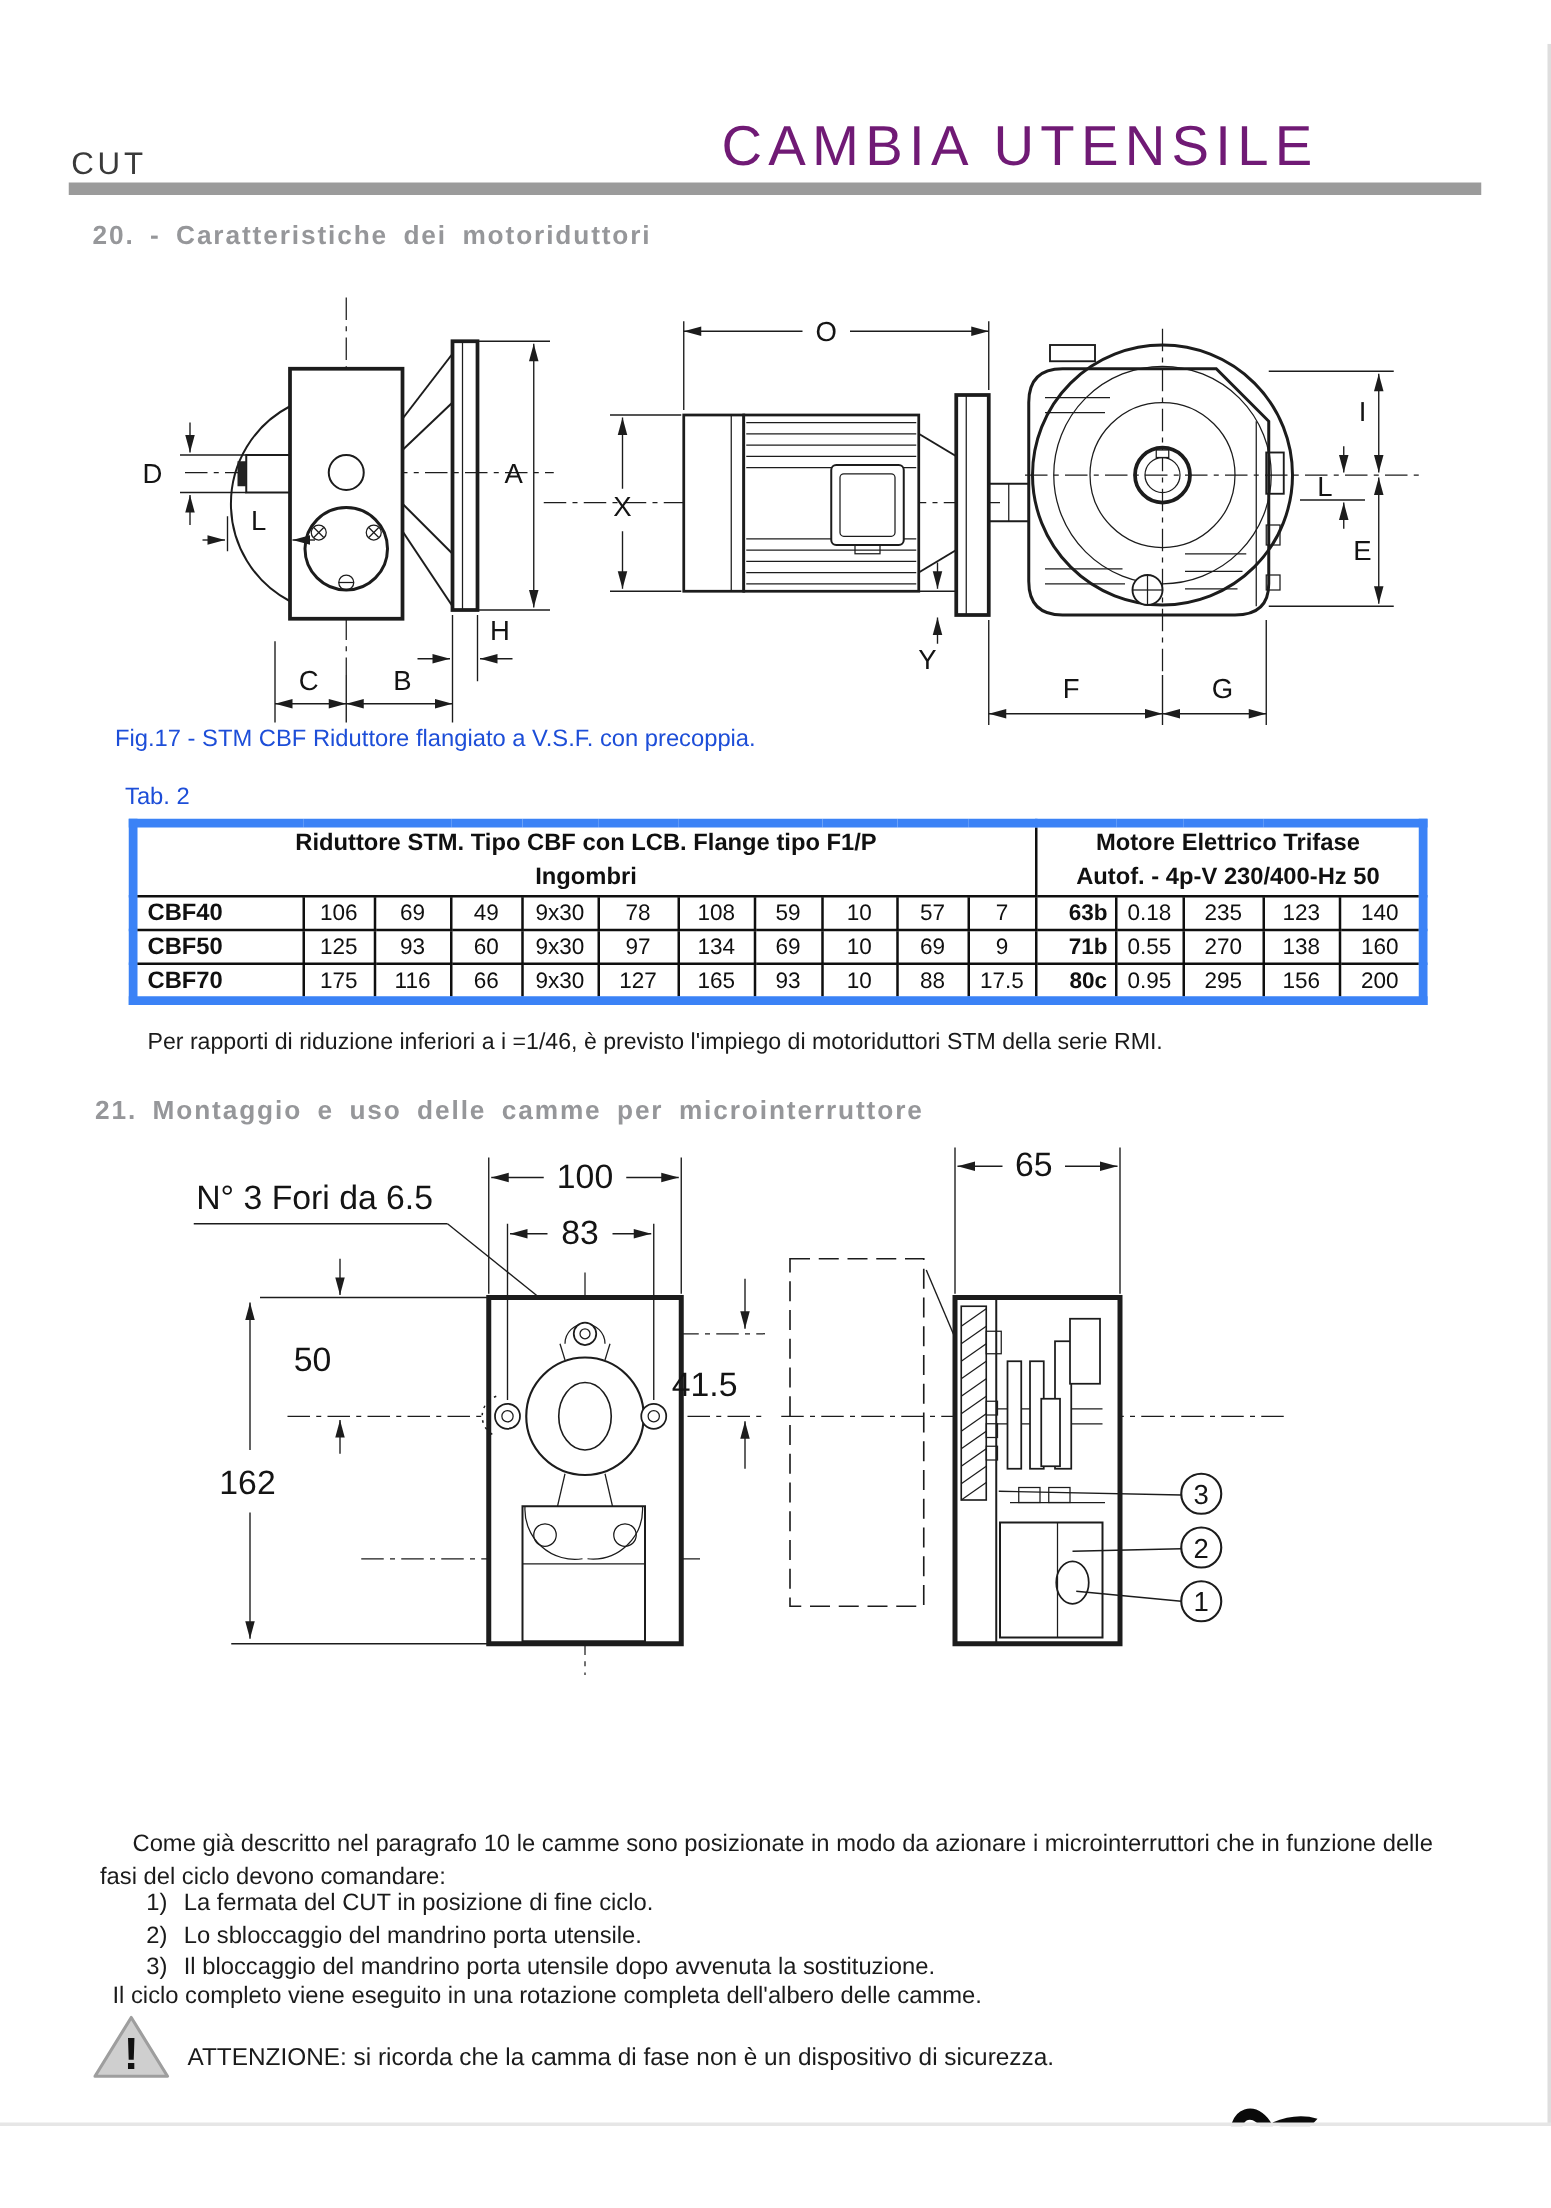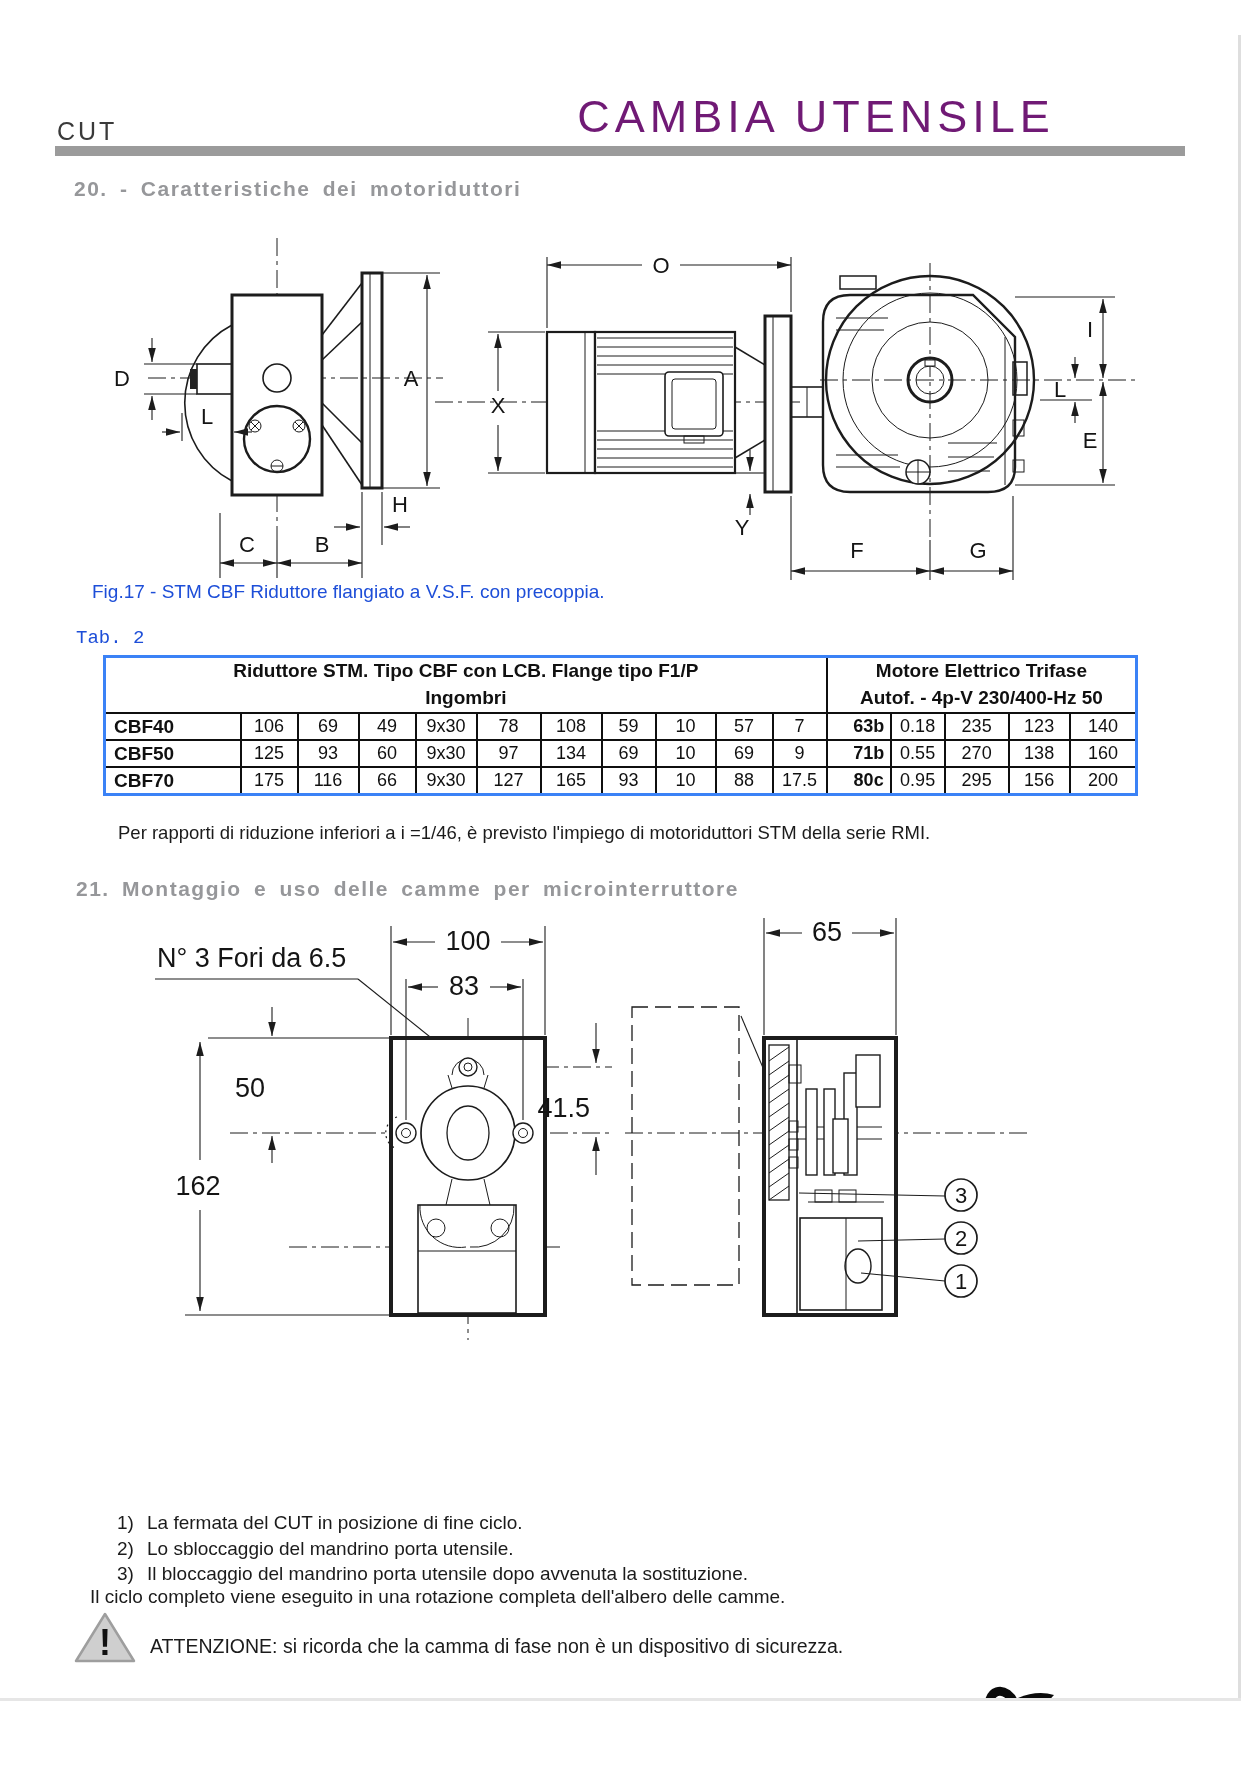--- a/index.html
+++ b/index.html
@@ -12,33 +12,33 @@
   .cut{left:57px; top:82px; font-size:25px; letter-spacing:3px; color:#3a3a3a; font-weight:400;}
   .title{left:520px; top:56px; width:592px; text-align:center; font-size:45px; letter-spacing:5px; color:#701a75; font-weight:400; white-space:nowrap;}
   .rule{left:55px; top:111px; width:1130px; height:10px; background:#9b9b9b;}
   
   .sect{font-size:21px; font-weight:bold; color:#96979a; letter-spacing:1.5px; word-spacing:5px; white-space:nowrap;}
   .h20{left:74px; top:142px;text-align:right;}
   .h21{left:76px; top:842px;}
   
   .cap{font-size:19px; color:#1d4ed8; white-space:nowrap;}
   .cap17{left:92px; top:546px;}
-  .tab2{left:76px; top:592px;font-family:Liberation Mono, monospace;}
+  .tab2{left:100px; top:592px;}
   .note{left:118px; top:787px; font-size:18.5px; white-space:nowrap;}
   .cap18{left:83px; top:1318px; font-size:19px; line-height:28px;}
   .cap18 .ind{padding-left:72px;}
   .para1{left:80px; top:1428px; width:1092px; font-size:19px; line-height:26px; text-indent:26px;}
   .list{left:117px; top:1477px; font-size:19px;}
   .lrow{display:flex; height:25.5px; align-items:flex-start;}
   .lnum{width:30px;}
   .para2{left:90px; top:1551px; font-size:19px; white-space:nowrap;}
   .warntxt{left:150px; top:1600px; font-size:19.5px; white-space:nowrap;}
   
   .dimtable{left:103px; top:620px;}
-  table{border-collapse:collapse; table-layout:fixed; width:1032px; border:3px solid #3b82f6;}
+  table{border-collapse:collapse; table-layout:fixed; width:1032px; border:7px solid #3b82f6;}
   td,th{border:2px solid #0f0f0f; text-align:center; padding:0; font-size:18px; color:#101010; height:25px; overflow:hidden; white-space:nowrap; font-weight:400;}
   th{font-weight:bold; font-size:19px;}
   .ghead{height:54px; line-height:1.4; font-size:19px;}
   .rowname{text-align:left; padding-left:8px; font-weight:bold; font-size:19px;}
   .bcol{font-weight:bold;padding-left:20px;}
   
   .fbar{left:835px; top:1679px; width:287px; height:28px;
         background:linear-gradient(90deg,#ffffff 0%,#cccccc 45%,#8a8a8a 100%);}
   .pnum{left:1040px; top:1682px; font-size:20px; color:#efefef; letter-spacing:1px;}
   
@@ -455,20 +455,21 @@
         <circle class="ln wfill" cx="961" cy="1203" r="16" style="stroke-width:1.7"></circle>
         <circle class="ln wfill" cx="961" cy="1246" r="16" style="stroke-width:1.7"></circle>
         <text class="dl" x="961" y="1168" text-anchor="middle">3</text>
         <text class="dl" x="961" y="1211" text-anchor="middle">2</text>
         <text class="dl" x="961" y="1254" text-anchor="middle">1</text>
       </g>
     </g>
   </svg>
 
 
+  <div class="abs para1">Come già descritto nel paragrafo 10 le camme sono posizionate in modo da azionare i microinterruttori che in funzione delle fasi del ciclo devono comandare:</div>
   <div class="abs list">
     <div class="lrow">
       <span class="lnum">1)</span>
       <span>La fermata del CUT  in posizione di fine ciclo.</span>
     </div>
     <div class="lrow">
       <span class="lnum">2)</span>
       <span>Lo sbloccaggio del mandrino porta utensile.</span>
     </div>
     <div class="lrow">

